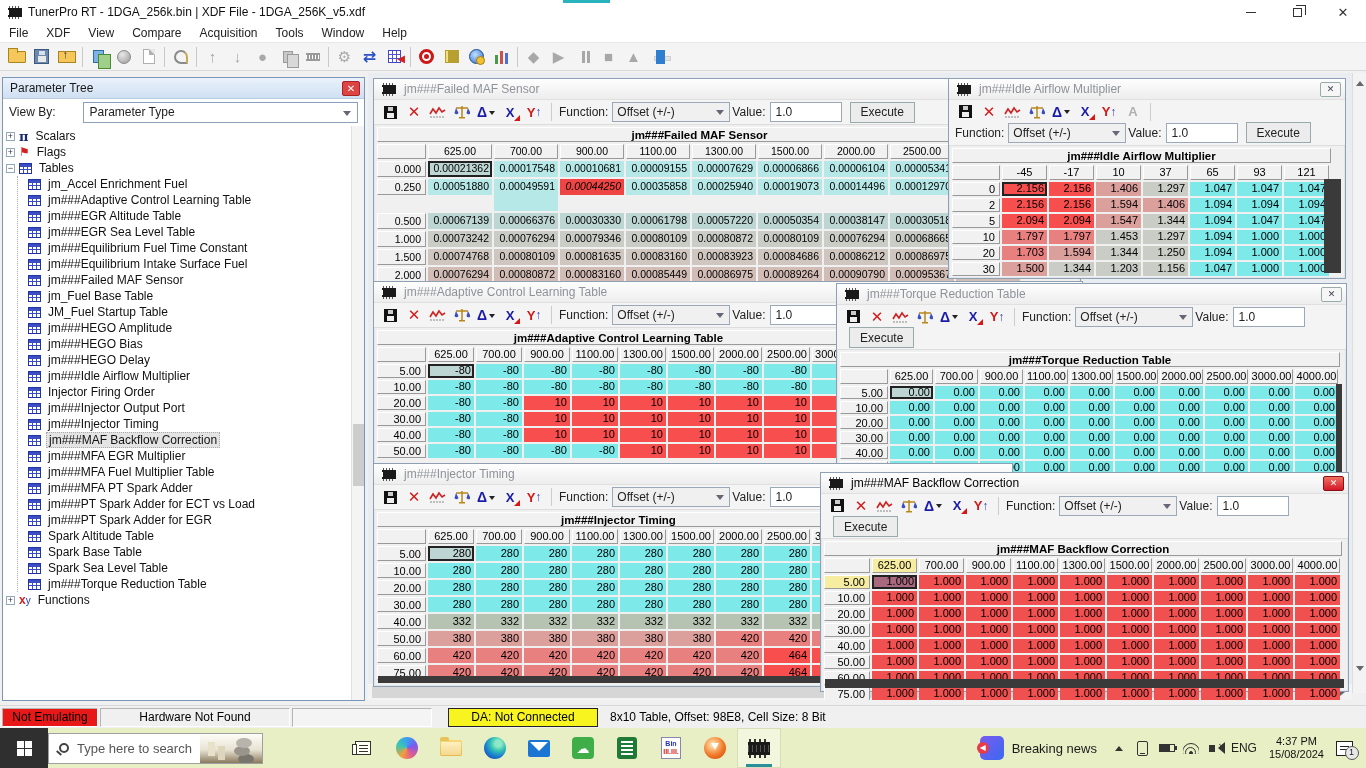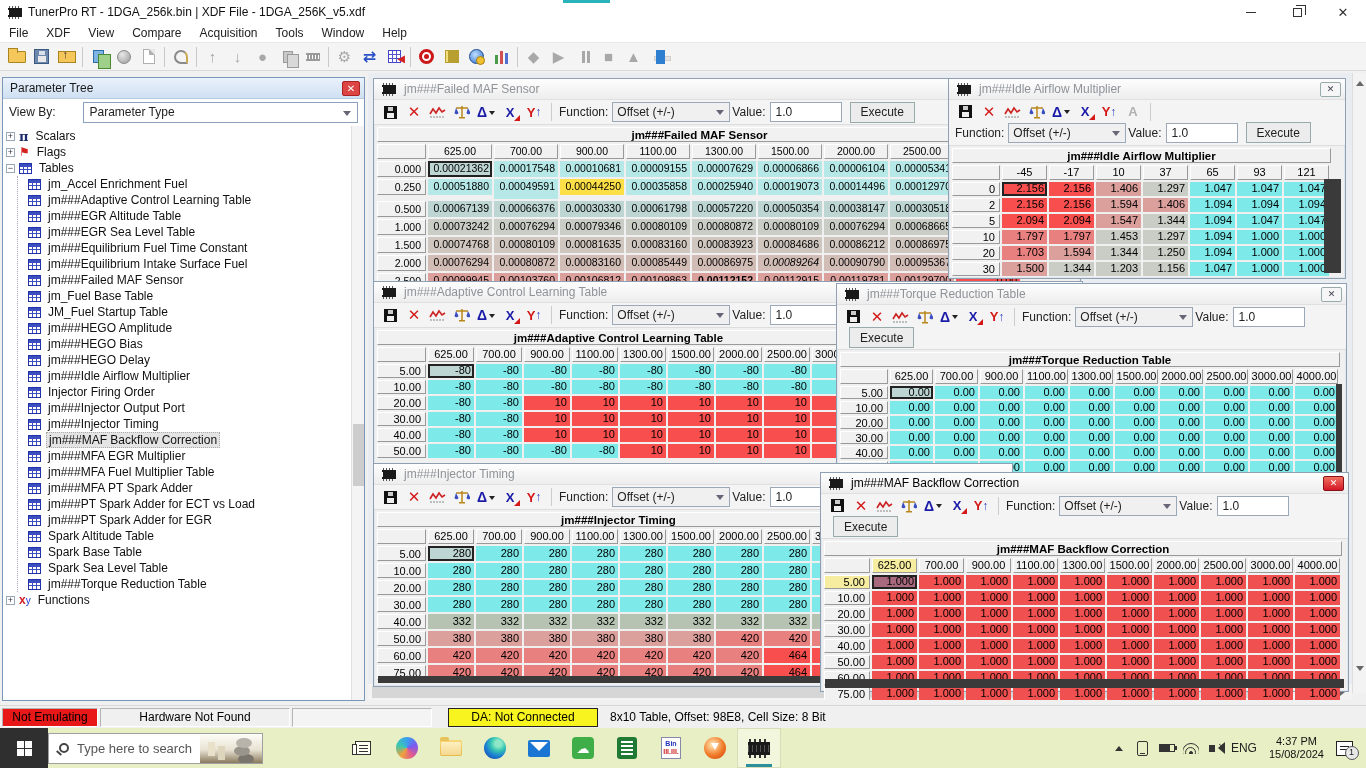--- a/index.html
+++ b/index.html
@@ -563,22 +563,22 @@
           <span class="cell" style="width: 64px; height: 16px; line-height: 15px; font-size: 10.5px; background: rgb(181, 232, 230);">0.00009155</span>
           <span class="cell" style="width: 64px; height: 16px; line-height: 15px; font-size: 10.5px; background: rgb(181, 232, 230);">0.00007629</span>
           <span class="cell" style="width: 64px; height: 16px; line-height: 15px; font-size: 10.5px; background: rgb(181, 232, 230);">0.00006866</span>
           <span class="cell" style="width: 64px; height: 16px; line-height: 15px; font-size: 10.5px; background: rgb(181, 232, 230);">0.00006104</span>
           <span class="cell" style="width: 64px; height: 16px; line-height: 15px; font-size: 10.5px; background: rgb(181, 232, 230);">0.00005341</span>
           <span class="cell" style="width: 64px; height: 16px; line-height: 15px; font-size: 10.5px; background: rgb(181, 232, 230);">0.00</span>
         </div>
         <div class="grow">
           <span class="rhdr" style="width: 49px; height: 16px; line-height: 15px; font-size: 10.5px;">0.250</span>
           <span class="cell" style="width: 64px; height: 16px; line-height: 15px; font-size: 10.5px; background: rgb(181, 232, 230);">0.00051880</span>
-          <span class="cell" style="width: 64px; height: 20px; line-height: 15px; font-size: 10.5px; background: rgb(181, 232, 230);">0.00049591</span>
-          <span class="cell" style="width: 64px; height: 16px; line-height: 15px; font-size: 10.5px; background: #fde047;">0.00044250</span>
+          <span class="cell" style="width: 64px; height: 32px; line-height: 15px; font-size: 10.5px; background: rgb(181, 232, 230);">0.00049591</span>
+          <span class="cell" style="width: 64px; height: 16px; line-height: 15px; font-size: 10.5px; background: #ef4444; font-style: italic;">0.00044250</span>
           <span class="cell" style="width: 64px; height: 16px; line-height: 15px; font-size: 10.5px; background: rgb(181, 232, 230);">0.00035858</span>
           <span class="cell" style="width: 64px; height: 16px; line-height: 15px; font-size: 10.5px; background: rgb(181, 232, 230);">0.00025940</span>
           <span class="cell" style="width: 64px; height: 16px; line-height: 15px; font-size: 10.5px; background: rgb(181, 232, 230);">0.00019073</span>
           <span class="cell" style="width: 64px; height: 16px; line-height: 15px; font-size: 10.5px; background: rgb(181, 232, 230);">0.00014496</span>
           <span class="cell" style="width: 64px; height: 16px; line-height: 15px; font-size: 10.5px; background: rgb(181, 232, 230);">0.00012970</span>
           <span class="cell" style="width: 64px; height: 16px; line-height: 15px; font-size: 10.5px; background: rgb(181, 232, 230);">0.00</span>
         </div>
         <div class="grow">
           <span class="rhdr" style="width: 49px; height: 16px; line-height: 15px; font-size: 10.5px;">0.500</span>
           <span class="cell" style="width: 64px; height: 16px; line-height: 15px; font-size: 10.5px; background: rgb(189, 214, 211);">0.00067139</span>
@@ -615,21 +615,21 @@
           <span class="cell" style="width: 64px; height: 16px; line-height: 15px; font-size: 10.5px; background: rgb(207, 198, 191);">0.00086975</span>
           <span class="cell" style="width: 64px; height: 16px; line-height: 15px; font-size: 10.5px; background: rgb(207, 198, 191);">0.00</span>
         </div>
         <div class="grow">
           <span class="rhdr" style="width: 49px; height: 16px; line-height: 15px; font-size: 10.5px;">2.000</span>
           <span class="cell" style="width: 64px; height: 16px; line-height: 15px; font-size: 10.5px; background: rgb(210, 188, 182);">0.00076294</span>
           <span class="cell" style="width: 64px; height: 16px; line-height: 15px; font-size: 10.5px; background: rgb(210, 188, 182);">0.00080872</span>
           <span class="cell" style="width: 64px; height: 16px; line-height: 15px; font-size: 10.5px; background: rgb(210, 188, 182);">0.00083160</span>
           <span class="cell" style="width: 64px; height: 16px; line-height: 15px; font-size: 10.5px; background: rgb(210, 188, 182);">0.00085449</span>
           <span class="cell" style="width: 64px; height: 16px; line-height: 15px; font-size: 10.5px; background: rgb(210, 188, 182);">0.00086975</span>
-          <span class="cell" style="width: 64px; height: 16px; line-height: 15px; font-size: 10.5px; background: rgb(210, 188, 182); font-style: italic;">0.00089264</span>
+          <span class="cell" style="width: 64px; height: 16px; line-height: 15px; font-size: 10.5px; background: rgb(210, 188, 182);">0.00089264</span>
           <span class="cell" style="width: 64px; height: 16px; line-height: 15px; font-size: 10.5px; background: rgb(210, 188, 182);">0.00090790</span>
           <span class="cell" style="width: 64px; height: 16px; line-height: 15px; font-size: 10.5px; background: rgb(210, 188, 182);">0.00095367</span>
           <span class="cell" style="width: 64px; height: 16px; line-height: 15px; font-size: 10.5px; background: rgb(210, 188, 182);">0.00</span>
         </div>
         <div class="grow">
           <span class="rhdr" style="width: 49px; height: 16px; line-height: 15px; font-size: 10.5px;">2.500</span>
           <span class="cell" style="width: 64px; height: 16px; line-height: 15px; font-size: 10.5px; background: rgb(219, 159, 156);">0.00099945</span>
           <span class="cell" style="width: 64px; height: 16px; line-height: 15px; font-size: 10.5px; background: rgb(219, 159, 156);">0.00103760</span>
           <span class="cell" style="width: 64px; height: 16px; line-height: 15px; font-size: 10.5px; background: rgb(219, 159, 156);">0.00106812</span>
           <span class="cell" style="width: 64px; height: 16px; line-height: 15px; font-size: 10.5px; background: rgb(219, 159, 156);">0.00109863</span>
@@ -1411,20 +1411,24 @@
   <div class="tkico">
       <span class="binic">Bin<u>III.III.</u></span>
     </div>
   <div class="tkico">
       <span class="brave"></span>
     </div>
   <div class="tkico tkchip">
       <span class="chipbig"></span>
     </div>
   <div id="tray">
+    <div class="newsbtn">
+      <span class="newsico"></span>
+      <span id="news-label">Breaking news</span>
+    </div>
     <div class="trayi">
         <span class="chevu"></span>
       </div>
     <div class="trayi">
         <span class="phoneic"></span>
       </div>
     <div class="trayi">
         <span class="batt"></span>
       </div>
     <div class="trayi">

